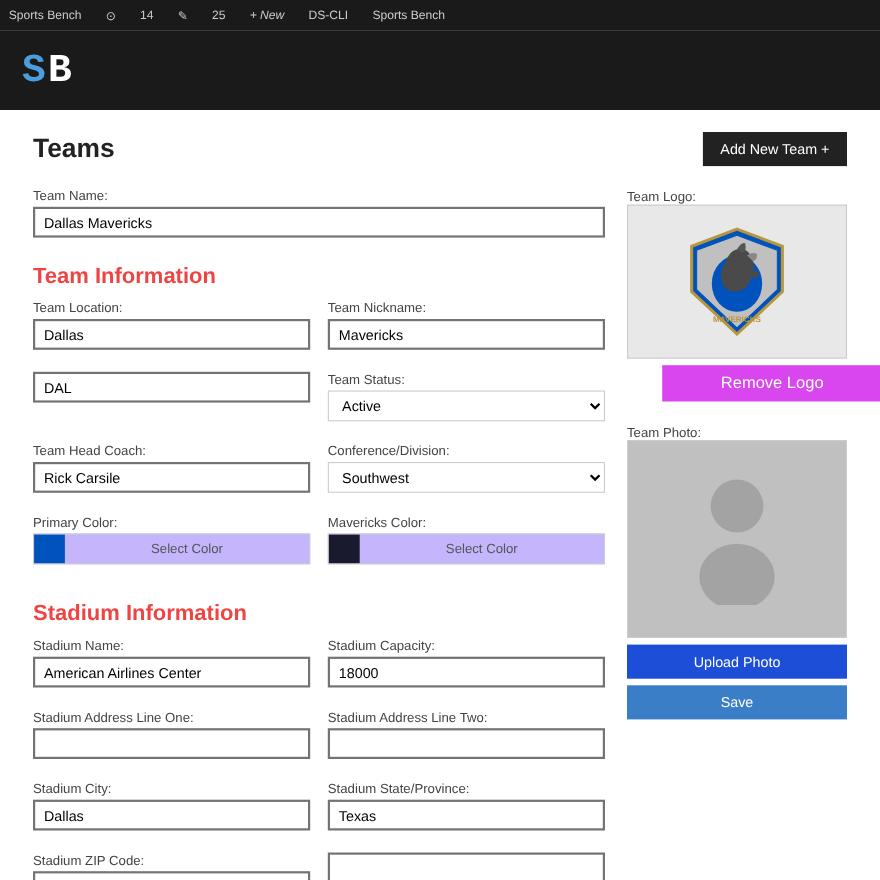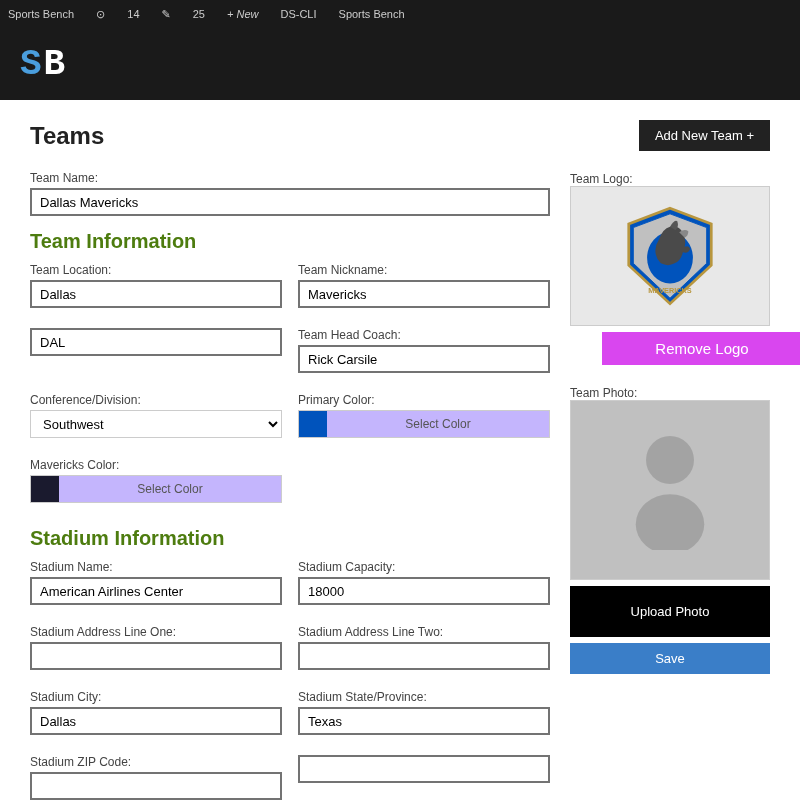--- a/index.html
+++ b/index.html
@@ -117,22 +117,22 @@
       padding: 5px 8px;
       font-size: 13px;
       height: 28px;
       background: white;
       appearance: auto;
     }
 
     .section-title {
       font-size: 20px;
       font-weight: bold;
-      color: #4d7c0f;
-      margin: 14px 0 10px 0;
+      color: #ef4444;
+      margin: 24px 0 10px 0;
     }
 
     .two-col {
       display: grid;
       grid-template-columns: 1fr 1fr;
       gap: 10px 16px;
     }
 
     .color-picker-row {
       display: flex;
@@ -201,25 +201,25 @@
       justify-content: center;
       margin-bottom: 6px;
       position: relative;
     }
 
     .person-silhouette {
       opacity: 0.5;
     }
 
     .btn-upload {
-      background: #000000;
+      background: #1d4ed8;
       color: white;
       border: none;
       width: 100%;
-      padding: 18px;
+      padding: 8px;
       font-size: 13px;
       cursor: pointer;
       margin-bottom: 6px;
     }
 
     .btn-save {
       background: #3a7ec8;
       color: white;
       border: none;
       width: 100%;
@@ -272,20 +272,27 @@
           <input class="form-input" type="text" value="Dallas" style="">
         </div>
         <div class="form-group">
           <label class="form-label">Team Nickname:</label>
           <input class="form-input" type="text" value="Mavericks" style="">
         </div>
         <div class="form-group">
           <input class="form-input" type="text" value="DAL" style="">
         </div>
         <div class="form-group">
+          <label class="form-label">Team Status:</label>
+          <select class="form-select">
+            <option>Active</option>
+            <option>Inactive</option>
+          </select>
+        </div>
+        <div class="form-group">
           <label class="form-label">Team Head Coach:</label>
           <input class="form-input" type="text" value="Rick Carsile" style="">
         </div>
         <div class="form-group">
           <label class="form-label">Conference/Division:</label>
           <select class="form-select">
             <option>Southwest</option>
             <option>Northwest</option>
             <option>Pacific</option>
             <option>Atlantic</option>

